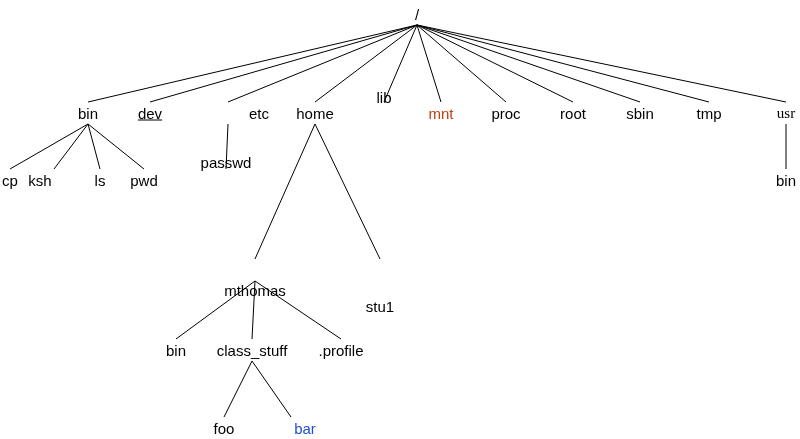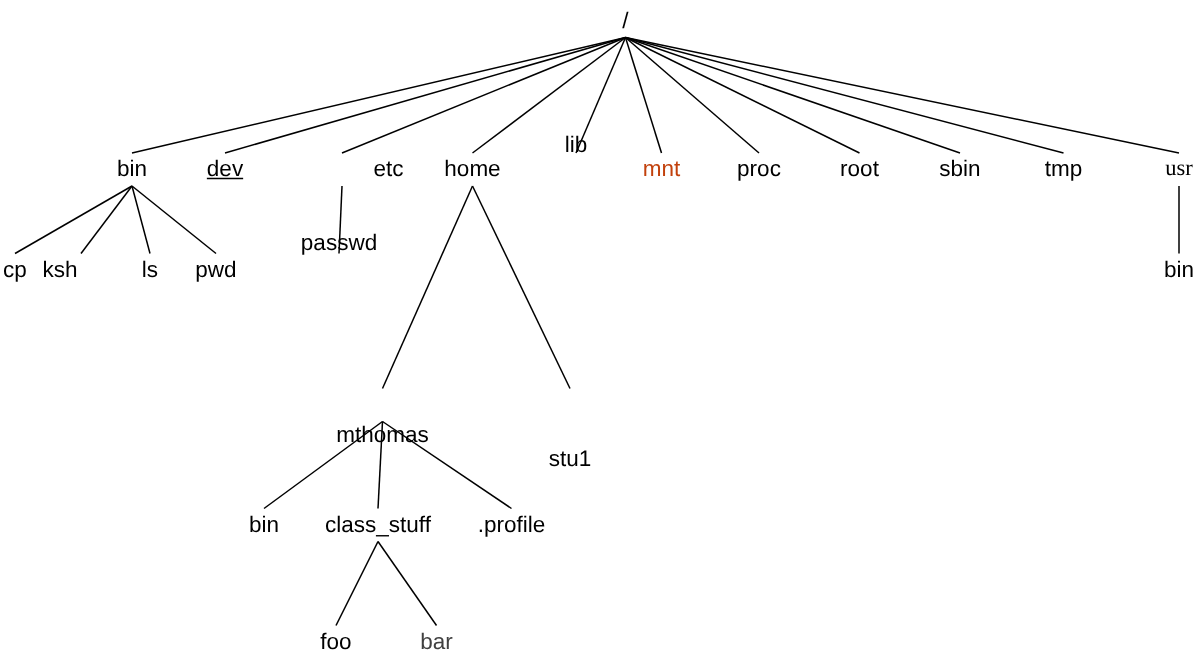--- a/index.html
+++ b/index.html
@@ -78,15 +78,15 @@
       <div class="node" style="left: 100px; top: 180px; color: rgb(0, 0, 0);">ls</div>
       <div class="node" style="left: 144px; top: 180px; color: rgb(0, 0, 0);">pwd</div>
       <div class="node" style="left: 226px; top: 162px; color: rgb(0, 0, 0);">passwd</div>
       <div class="node" style="left: 786px; top: 180px; color: rgb(0, 0, 0);">bin</div>
       <div class="node" style="left: 255px; top: 270px; color: rgb(0, 0, 0); margin-top: 20px;">mthomas</div>
       <div class="node" style="left: 380px; top: 270px; color: rgb(0, 0, 0); margin-top: 36px;">stu1</div>
       <div class="node" style="left: 176px; top: 350px; color: rgb(0, 0, 0);">bin</div>
       <div class="node" style="left: 252px; top: 350px; color: rgb(0, 0, 0);">class_stuff</div>
       <div class="node" style="left: 341px; top: 350px; color: rgb(0, 0, 0); text-align: center;">.profile</div>
       <div class="node" style="left: 224px; top: 428px; color: rgb(0, 0, 0);">foo</div>
-      <div class="node" style="left: 291px; top: 428px; color: #404040;">bar</div>
+      <div class="node" style="left: 305px; top: 428px; color: #1d4ed8;">bar</div>
     </div>
 </div>
 
 </body></html>

